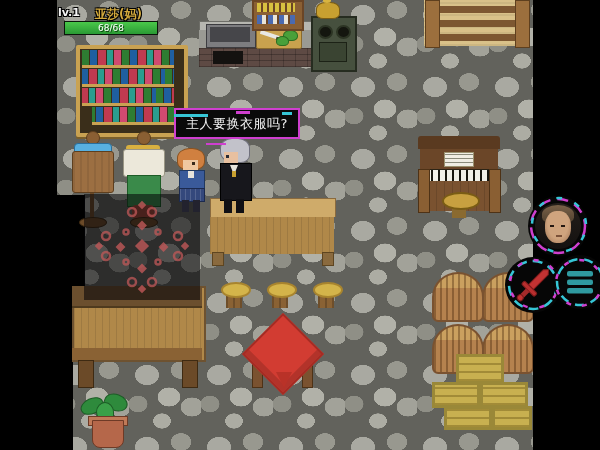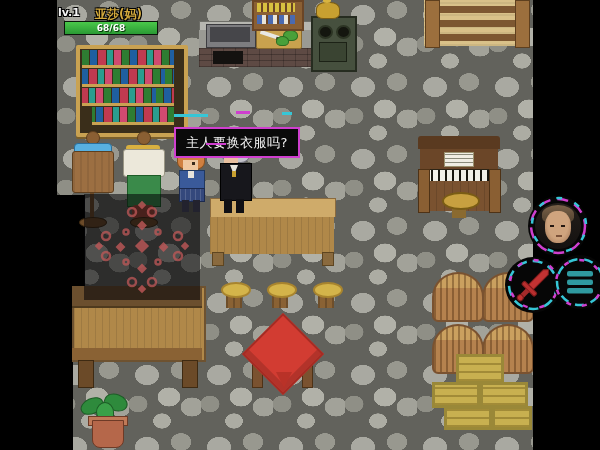--- a/index.html
+++ b/index.html
@@ -122,37 +122,37 @@
   .leaf{position:absolute;background:#2e8a3c;border-radius:60% 60% 20% 60%;border:1px solid #1d5c26;}
 
   
   #overlay{left:84px;top:194px;width:116px;height:106px;background:rgba(4,4,8,.56);z-index:4;}
 
   
   .char{z-index:5;}
   .px{position:absolute;}
 
   
-  #bubble{left:174px;top:127px;width:122px;height:27px;background:#0a0a0a;
+  #bubble{left:174px;top:108px;width:122px;height:27px;background:#0a0a0a;
      border:2px solid #cf3fcf;z-index:6;display:flex;align-items:center;justify-content:center;}
   #bubble span{color:#f2f2f2;font-size:13px;letter-spacing:.5px;white-space:nowrap;}
   .glitch{position:absolute;z-index:6;}
 
   
   #bar-left{left:0;top:0;width:57px;height:450px;background:#000;z-index:7;}
   #bar-right{left:533px;top:0;width:67px;height:450px;background:#000;z-index:7;}
 
   
   #hud{left:57px;top:6px;z-index:8;width:160px;}
   #hud-level{position:absolute;left:1px;top:0;color:#f4f4f4;font-size:11px;font-weight:bold;
      text-shadow:1px 1px 0 #000,-1px 1px 0 #000,1px -1px 0 #000,-1px -1px 0 #000;}
   #hud-name{position:absolute;left:38px;top:0;color:#d4aa3c;font-size:12px;font-weight:bold;
      text-shadow:1px 1px 0 #000,-1px 1px 0 #000,1px -1px 0 #000,-1px -1px 0 #000;}
   #hpbar{position:absolute;left:7px;top:15px;width:92px;height:12px;background:#4c1d95;
-     border:1px solid #0a160a;font-weight:bold;}
+     border:1px solid #0a160a;}
   #hpfill{position:absolute;left:0;top:0;height:100%;width:100%;
      background:linear-gradient(#4ac84a,#2a9a34);}
   #hptext{position:absolute;left:0;top:0;width:100%;text-align:center;color:#fff;font-size:9px;
      line-height:12px;text-shadow:1px 1px 0 #0a3a0a;}
 
   
   .ctl{z-index:9;}
   #avatar-clip{position:absolute;left:9px;top:9px;width:46px;height:46px;border-radius:50%;
      overflow:hidden;background:linear-gradient(#241f1a,#141110);}
   #avatar-hair{position:absolute;left:7px;top:2px;width:32px;height:18px;border-radius:50% 50% 30% 30%;

